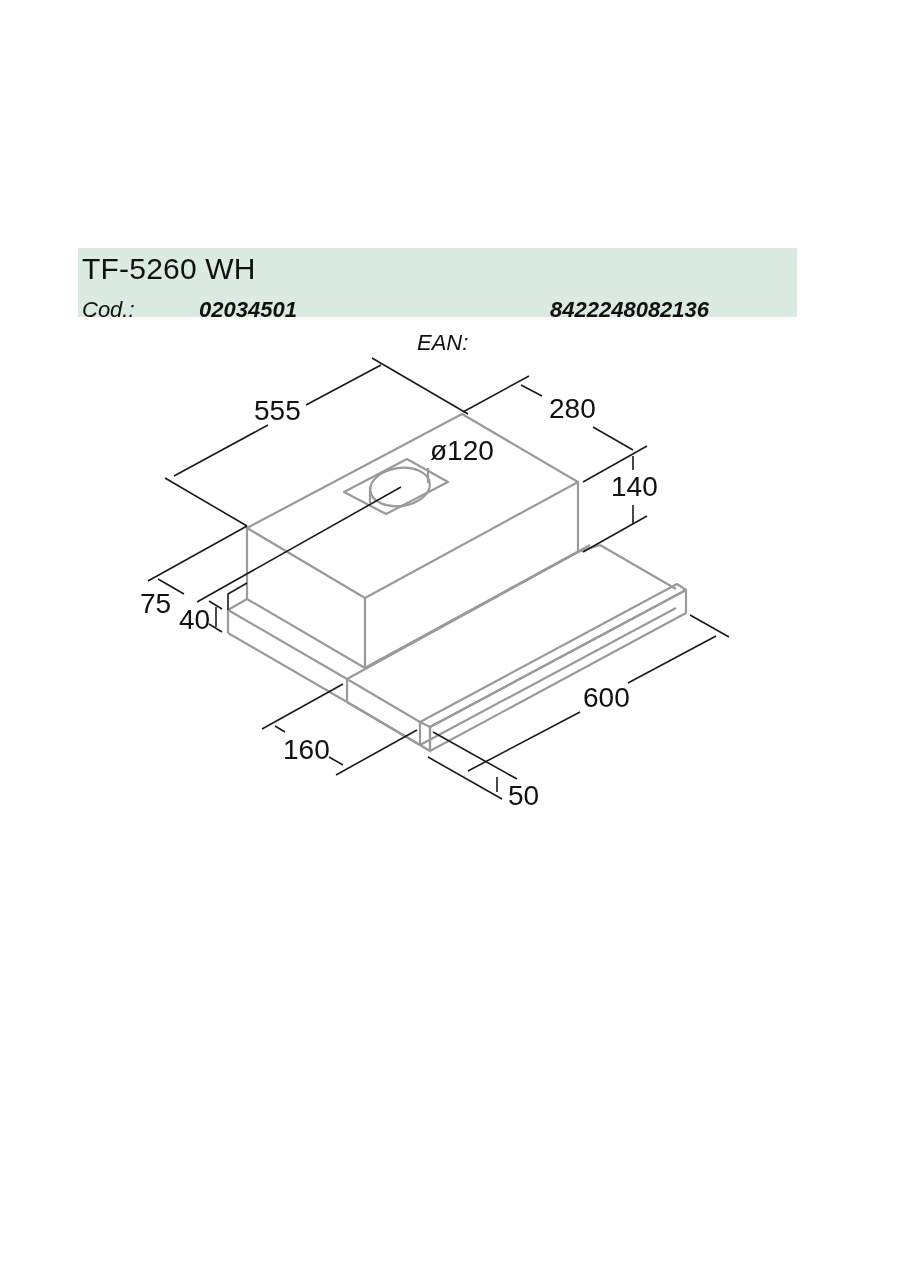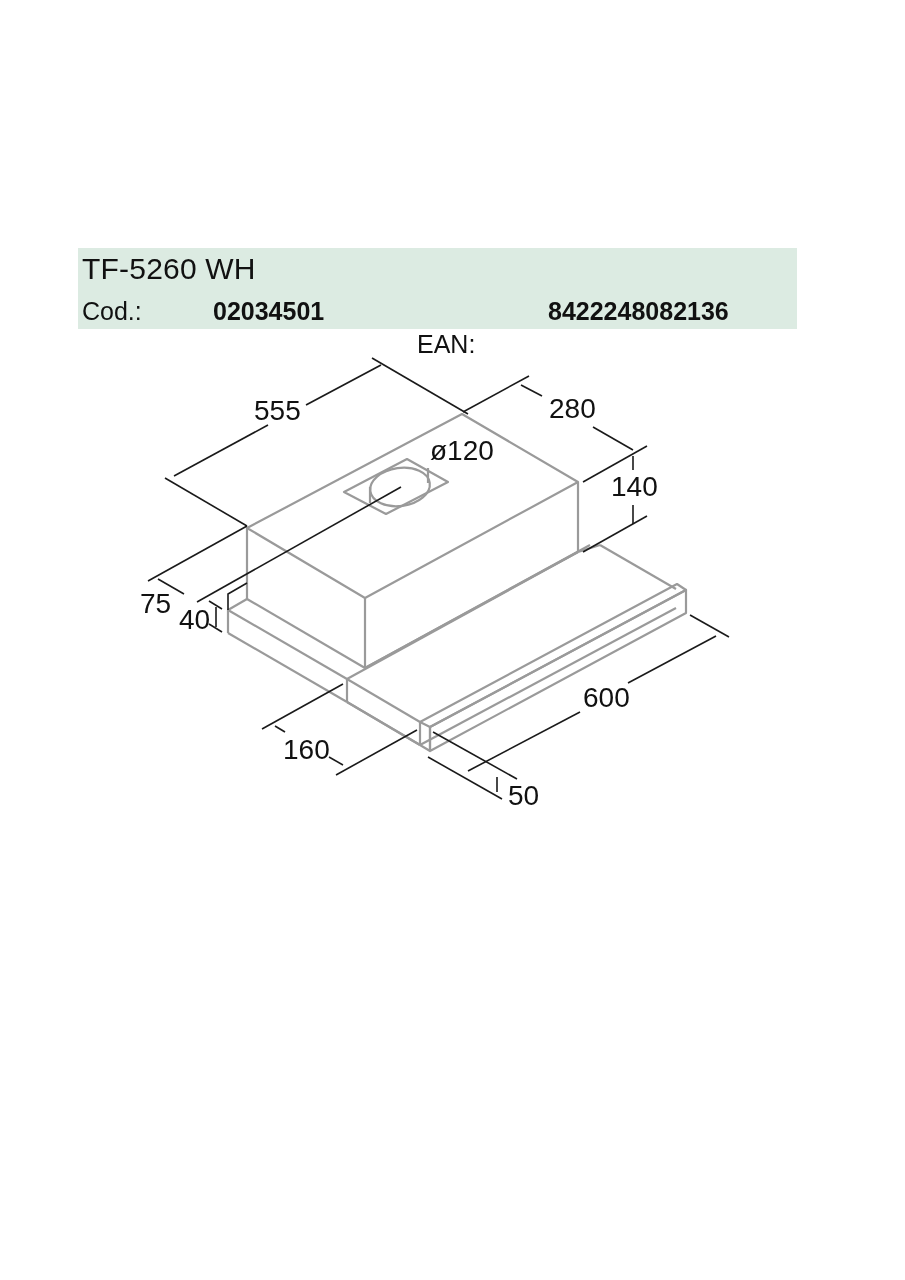--- a/index.html
+++ b/index.html
@@ -12,42 +12,43 @@
       height: 1280px;
       position: relative;
       overflow: hidden;
       font-family: "Liberation Sans", sans-serif;
     }
     .header-band {
       position: absolute;
       left: 78px;
       top: 248px;
       width: 719px;
-      height: 81px;
+      height: 69px;
       background: #dcebe2;
     }
     .model-title {
       position: absolute;
       left: 4px;
       top: 4px;
       font-size: 30px;
       color: #111111;
       letter-spacing: 0.2px;
     }
     .meta-label, .meta-value {
       position: absolute;
       top: 49px;
-      font-size: 25px;
+      font-size: 22px;
       color: #111111;
+      font-style: italic;
     }
-    .meta-value { font-weight: bold; margin-left: 14px; }
+    .meta-value { font-weight: bold; }
     .cod-label { left: 4px; }
     .cod-value { left: 121px; }
     .ean-label { left: 339px; margin-top: 33px; }
-    .ean-value { left: 456px; }
+    .ean-value { left: 472px; }
 
     .drawing {
       position: absolute;
       left: 0;
       top: 340px;
       width: 905px;
       height: 480px;
     }
     .drawing .body-line {
       stroke: #9a9a9a;

